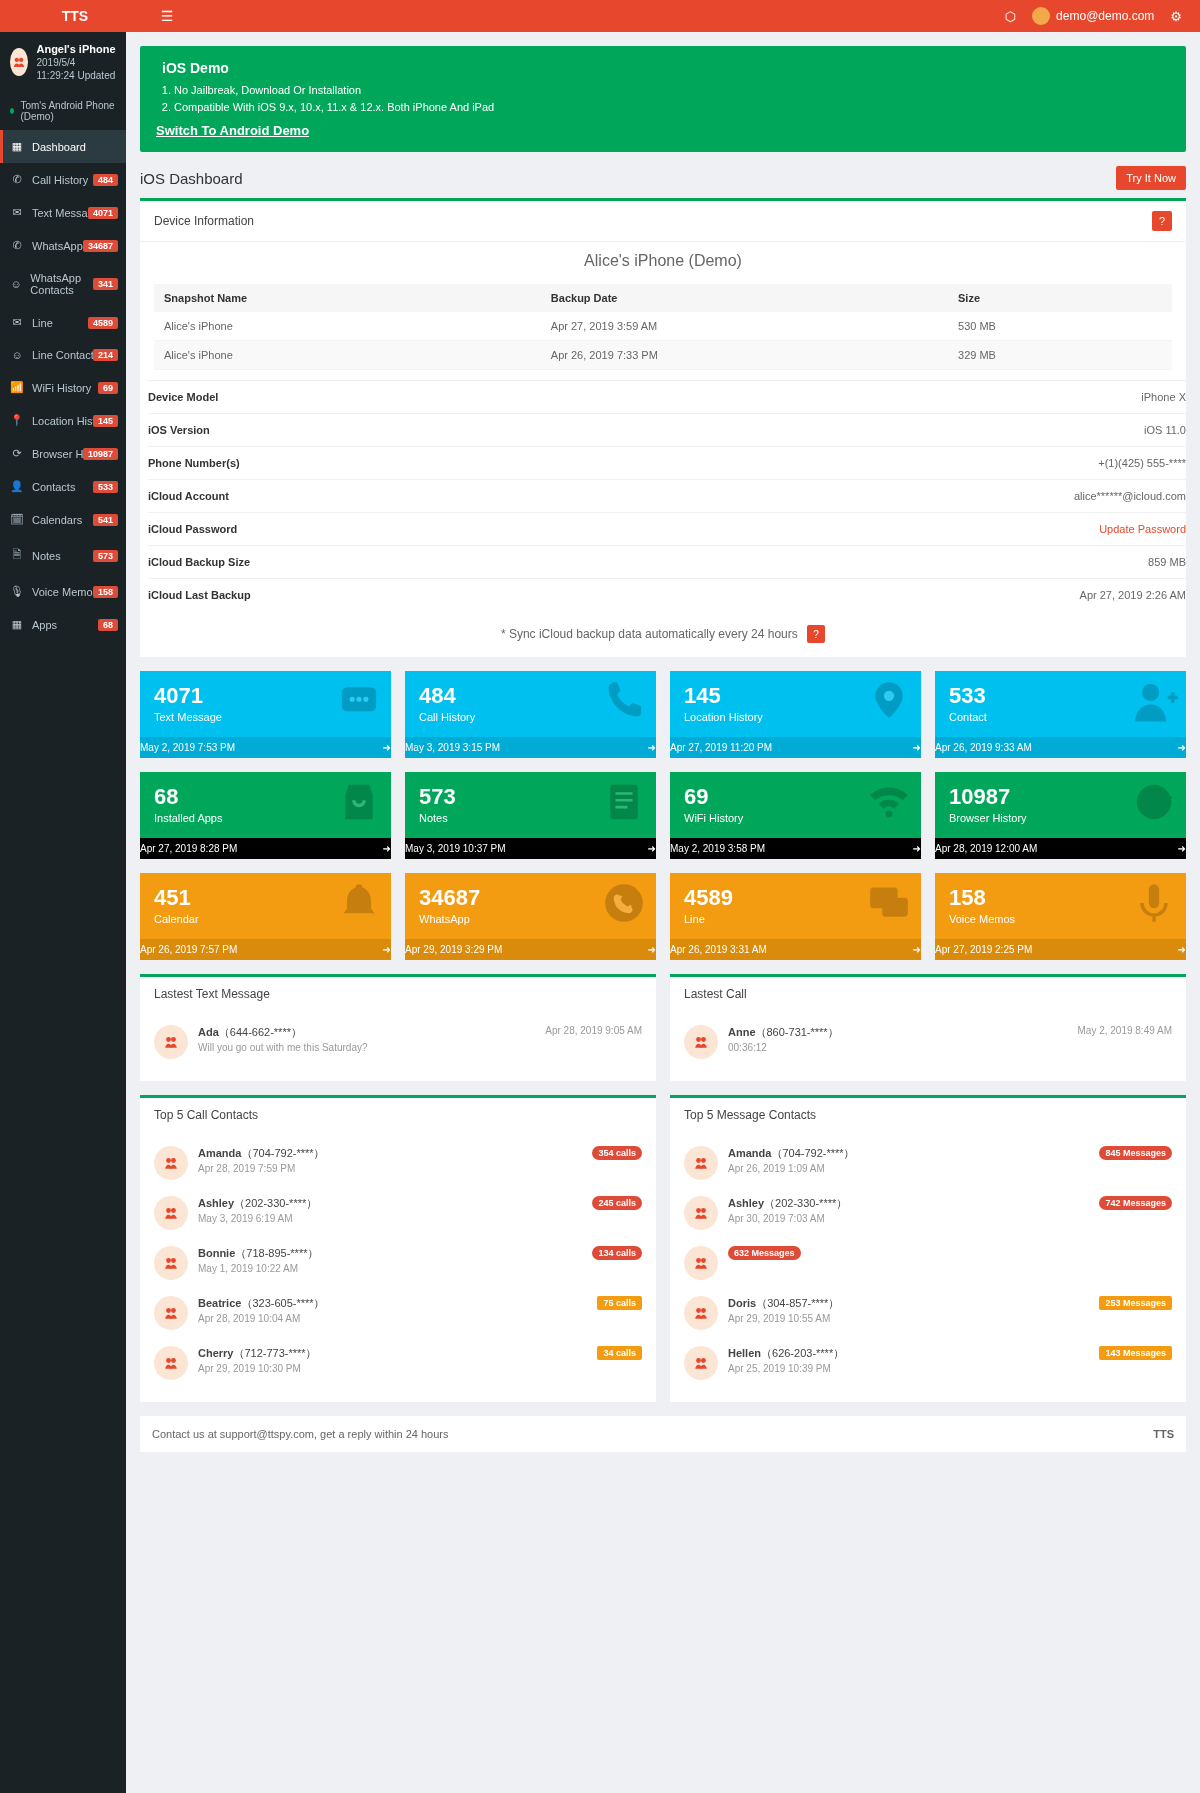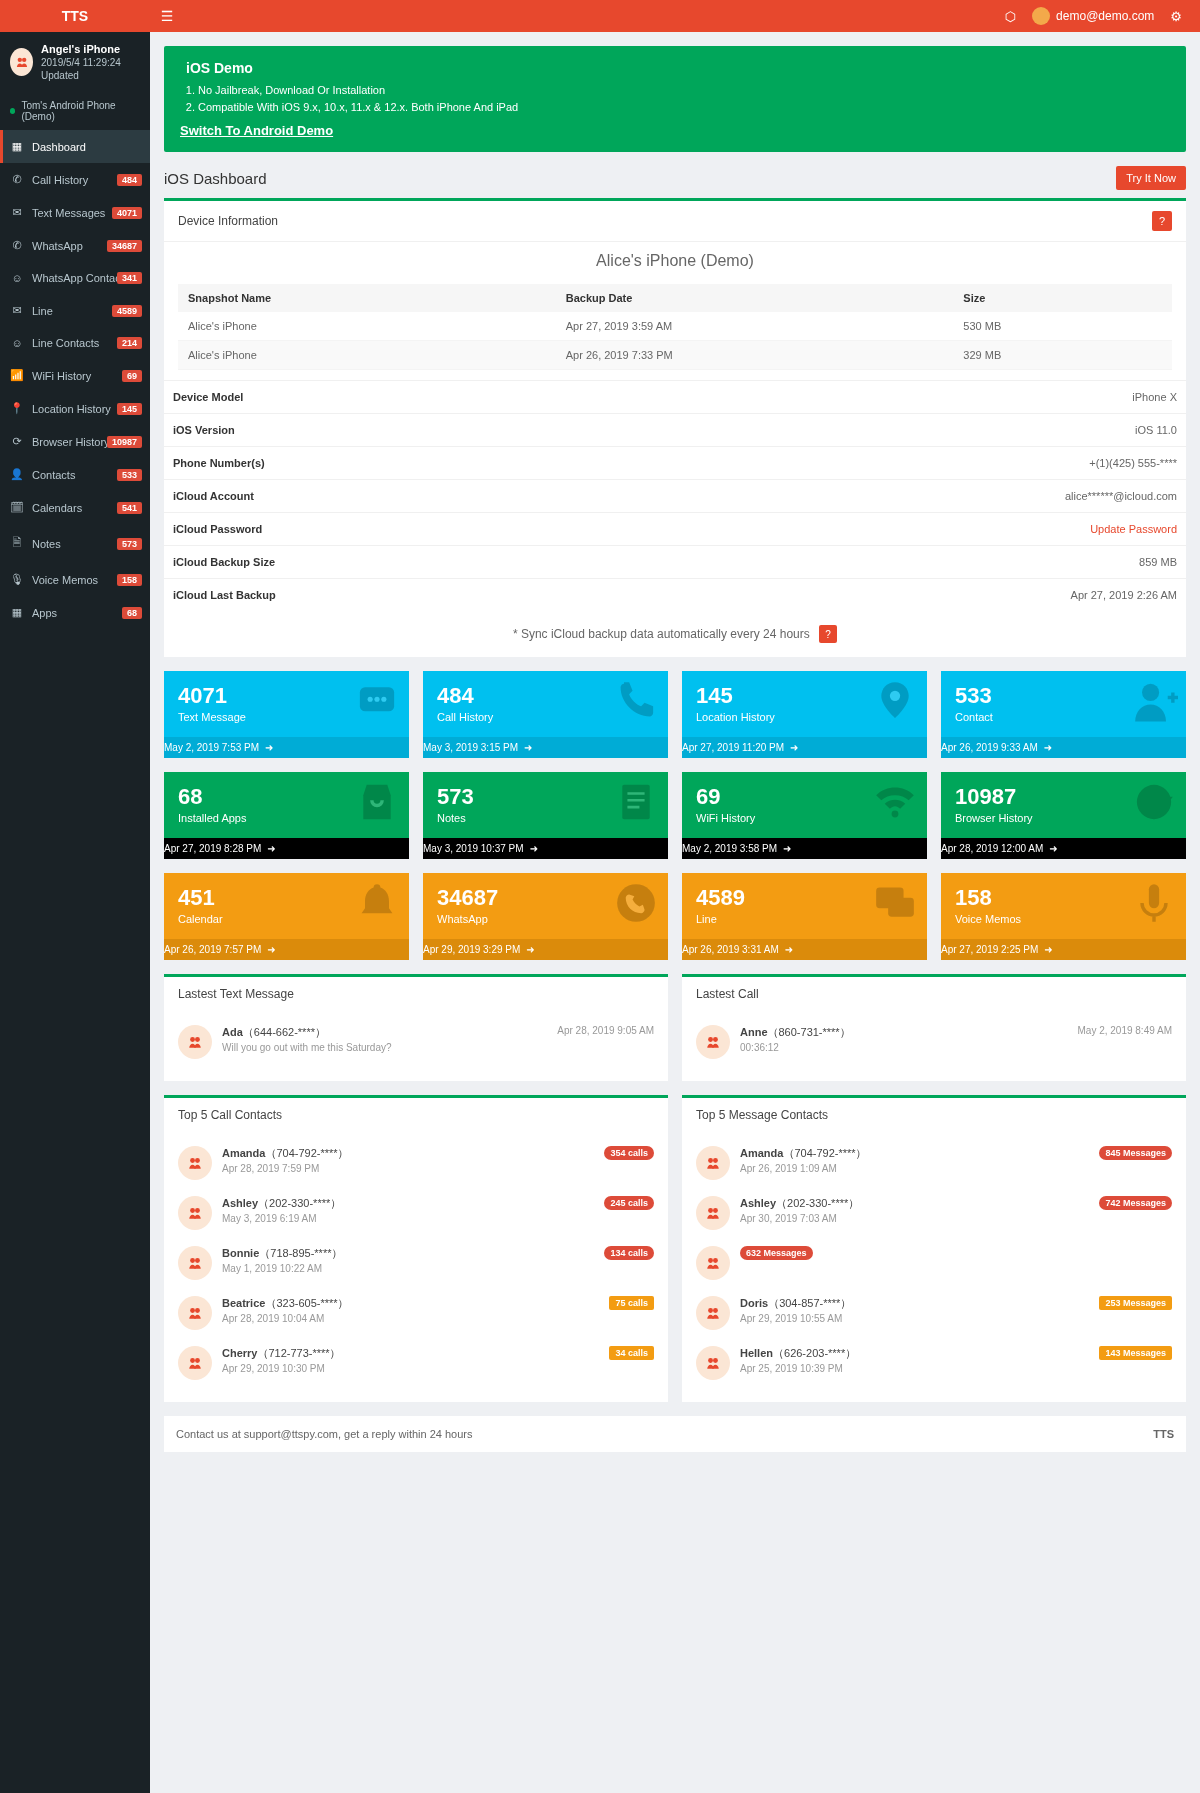--- a/index.html
+++ b/index.html
@@ -10,21 +10,21 @@
 .topbar .logo{width:150px;text-align:center;font-weight:bold;font-size:14px;}
 .topbar .toggle{width:34px;height:32px;display:flex;align-items:center;justify-content:center;cursor:pointer;font-size:14px;}
 .topbar .spacer{flex:1;}
 .topbar .tr{display:flex;align-items:center;gap:16px;padding-right:18px;font-size:12px;}
 .topbar .tr .ic{font-size:13px;cursor:pointer;}
 .topbar .tr .user{display:flex;align-items:center;gap:6px;cursor:pointer;}
 .topbar .tr .user .av{width:18px;height:18px;border-radius:50%;background:#f3a94a;}
 
 
 .layout{display:flex;}
-.sidebar{width:150px;background:#1a2226;color:#b8c7ce;min-height:calc(100vh - 32px);}
+.sidebar{width:126px;background:#1a2226;color:#b8c7ce;min-height:calc(100vh - 32px);}
 .prof{display:flex;align-items:center;gap:8px;padding:10px 10px;}
 .prof .av{width:28px;height:28px;border-radius:50%;background:#fbe6d5;display:flex;align-items:center;justify-content:center;}
 .prof .av svg{width:16px;height:16px;}
 .prof .txt{font-size:10px;line-height:1.3;}
 .prof .txt .n{color:#fff;font-weight:bold;font-size:11px;}
 .demo-switch{display:flex;align-items:center;gap:6px;padding:8px 10px;font-size:10px;color:#b8c7ce;cursor:pointer;}
 .demo-switch .dot{width:6px;height:6px;border-radius:50%;background:#00a65a;}
 .nav-item{display:flex;align-items:center;gap:8px;padding:10px 10px;font-size:11px;color:#b8c7ce;cursor:pointer;position:relative;}
 .nav-item.active{background:#2c3b41;color:#fff;border-left:3px solid #e7482d;padding-left:7px;}
 .nav-item .ic{width:14px;text-align:center;font-size:11px;}
@@ -45,35 +45,35 @@
 .panel{background:#fff;border-top:3px solid #00a65a;margin-bottom:14px;}
 .panel .ph{display:flex;justify-content:space-between;align-items:center;padding:10px 14px;border-bottom:1px solid #f0f0f0;font-size:12px;color:#444;}
 .panel .ph .q{width:20px;height:20px;background:#e7482d;color:#fff;border-radius:2px;display:flex;align-items:center;justify-content:center;font-size:11px;cursor:pointer;}
 .panel .pb{padding:10px 14px;}
 .device-name{text-align:center;font-size:16px;color:#666;padding:10px 0;}
 table.snap{width:100%;border-collapse:collapse;margin-top:4px;}
 table.snap th{text-align:left;padding:8px 10px;background:#f6f6f6;font-size:11px;color:#333;}
 table.snap td{padding:8px 10px;font-size:11px;border-bottom:1px solid #f4f4f4;color:#666;}
 table.snap tbody tr:nth-child(odd){background:#fff;}
 table.snap tbody tr:nth-child(even){background:#f9f9f9;}
-.dvrow{display:flex;justify-content:space-between;padding:10px 9px;font-size:11px;border-top:1px solid #f0f0f0;}
+.dvrow{display:flex;justify-content:space-between;padding:10px 0;font-size:11px;border-top:1px solid #f0f0f0;margin-left:8px;}
 .dvrow .k{font-weight:bold;color:#333;}
 .dvrow .v{color:#666;}
 .dvrow .v.pw{color:#e7482d;cursor:pointer;}
 .syncnote{text-align:center;padding:14px;font-size:12px;color:#666;}
 .syncnote .q{display:inline-flex;width:18px;height:18px;background:#e7482d;color:#fff;border-radius:2px;align-items:center;justify-content:center;font-size:10px;margin-left:6px;cursor:pointer;}
 
 .tiles{display:grid;grid-template-columns:repeat(4,1fr);gap:14px;margin-bottom:14px;}
 .tile{color:#fff;border-radius:0;position:relative;overflow:hidden;cursor:pointer;}
 .tile .tb{padding:12px 14px 14px 14px;position:relative;min-height:66px;}
 .tile .num{font-size:22px;font-weight:bold;}
 .tile .lbl{font-size:11px;margin-top:2px;}
 .tile .bgic{position:absolute;right:8px;top:6px;opacity:.18;}
 .tile .bgic svg{width:48px;height:48px;fill:#000;}
-.tile .tf{padding:5px 0;text-align:center;font-size:10px;display:flex;align-items:center;justify-content:flex-start;gap:6px;}
+.tile .tf{padding:5px 0;text-align:center;font-size:10px;display:flex;align-items:center;justify-content:space-between;gap:6px;}
 .tile .tf .ar{font-size:10px;}
 .c-blue .tb{background:#00c0ef;} .c-blue .tf{background:#00acd6;}
 .c-green .tb{background:#00a65a;} .c-green .tf{background:#000000;}
 .c-orange .tb{background:#f39c12;} .c-orange .tf{background:#db8b0b;}
 
 .twocol{display:grid;grid-template-columns:1fr 1fr;gap:14px;margin-bottom:14px;}
 .card{background:#fff;border-top:3px solid #00a65a;}
 .card .ch{padding:10px 14px;font-size:12px;color:#444;}
 .card .cb{padding:6px 14px 14px 14px;}
 .item{display:flex;align-items:flex-start;gap:10px;padding:8px 0;}

